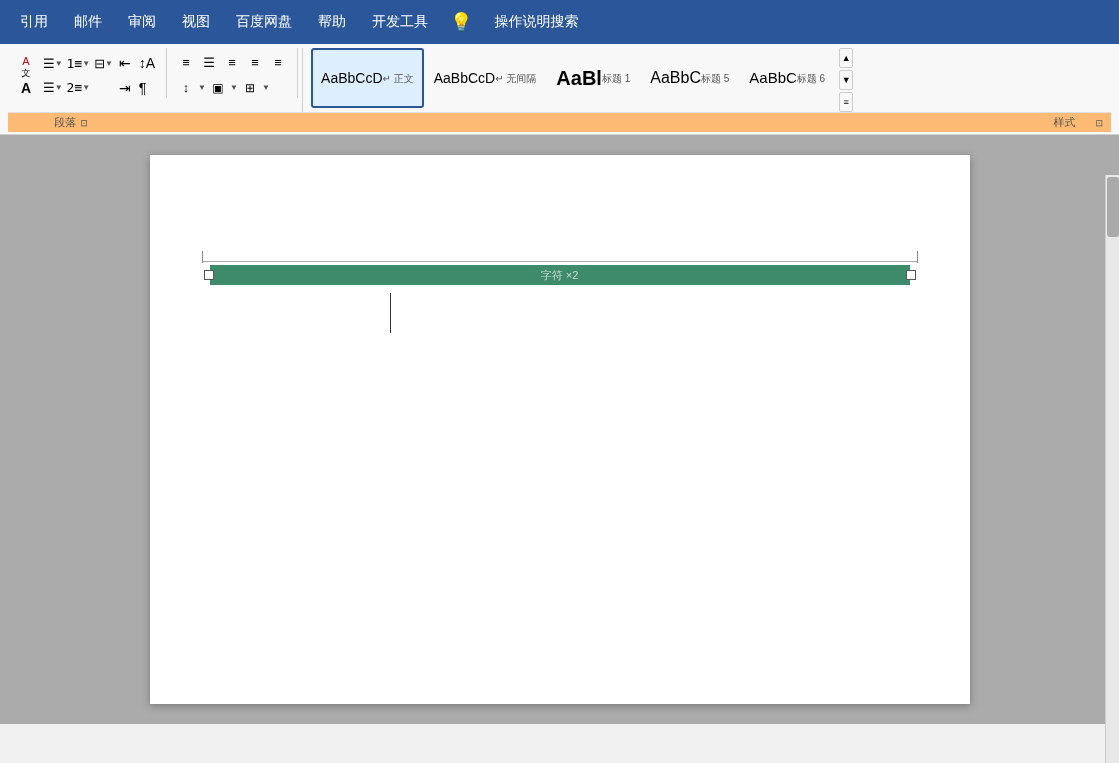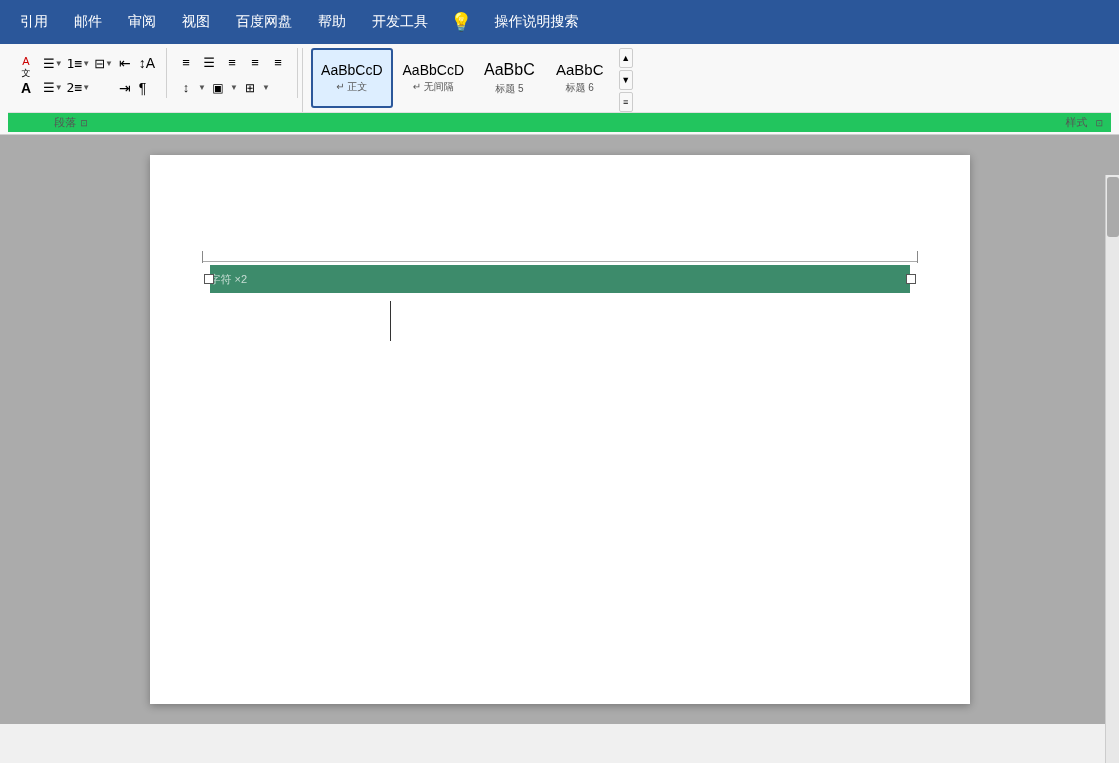--- a/index.html
+++ b/index.html
@@ -47,21 +47,21 @@
       display: flex;
       align-items: stretch;
       background: #f8f8f8;
       border-left: 1px solid #d0d0d0;
       padding-left: 8px;
       flex: 1;
       overflow: hidden;
     }
     .style-item {
       display: flex;
-      flex-direction: column;
+      flex-direction: row;
       align-items: center;
       justify-content: center;
       padding: 0 8px;
       border-radius: 3px;
       cursor: pointer;
       min-width: 70px;
       height: 60px;
       border: 2px solid transparent;
     }
     .style-item.active {
@@ -70,21 +70,21 @@
     }
     .style-preview { font-size: 14px; line-height: 1.2; }
     .style-label { font-size: 10px; color: #555; margin-top: 2px; }
 
     
     .section-labels {
       display: flex;
       align-items: center;
       padding: 2px 8px;
       border-top: 1px solid #e0e0e0;
-      background: #22c55e;
+      background: #fdba74;
       font-size: 11px;
       color: #555;
     }
 
     
     .doc-area {
       background: #ababab;
       flex: 1;
       overflow: auto;
       display: flex;
@@ -99,24 +99,25 @@
       box-shadow: 0 2px 8px rgba(0,0,0,0.3);
       padding: 50px 60px;
       position: relative;
     }
     .doc-content {
       position: relative;
       min-height: 200px;
     }
     .doc-table-row {
       background: #3d8b6b;
-      height: 28px;
+      height: 20px;
       width: 100%;
       display: flex;
       align-items: center;
+      justify-content: center;
       position: relative;
       margin-top: 60px;
     }
     .doc-table-text {
       color: rgba(255,255,255,0.7);
       font-size: 11px;
     }
     @keyframes blink { 50% { opacity: 0; } }
 
     .scrollbar-right {
@@ -249,20 +250,24 @@
       <div class="style-item active">
         <div class="style-preview">AaBbCcD</div>
         <div class="style-label">↵ 正文</div>
       </div>
 
       <div class="style-item">
         <div class="style-preview">AaBbCcD</div>
         <div class="style-label">↵ 无间隔</div>
       </div>
 
+      <div class="style-item">
+        <div class="style-preview" style="font-size:20px;font-weight:bold;">AaBl</div>
+        <div class="style-label">标题 1</div>
+      </div>
 
       <div class="style-item">
         <div class="style-preview" style="font-size:16px;">AaBbC</div>
         <div class="style-label">标题 5</div>
       </div>
 
       <div class="style-item">
         <div class="style-preview" style="font-size:15px;">AaBbC</div>
         <div class="style-label">标题 6</div>
       </div>
@@ -273,21 +278,21 @@
         <div style="width:14px;height:20px;display:flex;align-items:center;justify-content:center;cursor:pointer;font-size:9px;border:1px solid #ccc;border-radius:2px;">≡</div>
       </div>
     </div>
   </div>
 
   <div class="section-labels">
     <div style="flex:0 0 110px; text-align:center; font-size:11px; color:#555; display:flex; align-items:center; justify-content:center; gap:4px;">
       <span>段落</span>
       <span style="font-size:9px; cursor:pointer;">⊡</span>
     </div>
-    <div style="flex:1; text-align:right; font-size:11px; color:#555; display:flex; align-items:center; justify-content:flex-end; gap:8px;">
+    <div style="flex:1; text-align:right; font-size:11px; color:#555; display:flex; align-items:center; justify-content:flex-end; gap:20px;">
       <span>样式</span>
       <span style="font-size:9px; cursor:pointer;">⊡</span>
     </div>
   </div>
 </div>
 
 <div class="doc-area">
   <div class="doc-page">
     <div class="doc-content">
 

